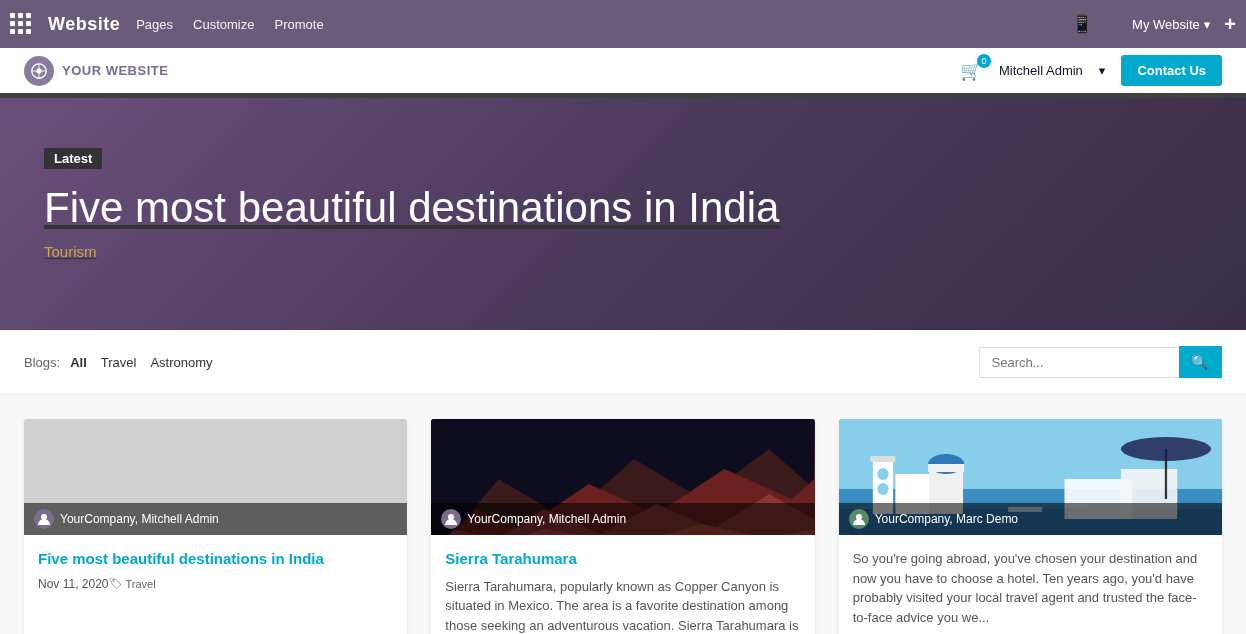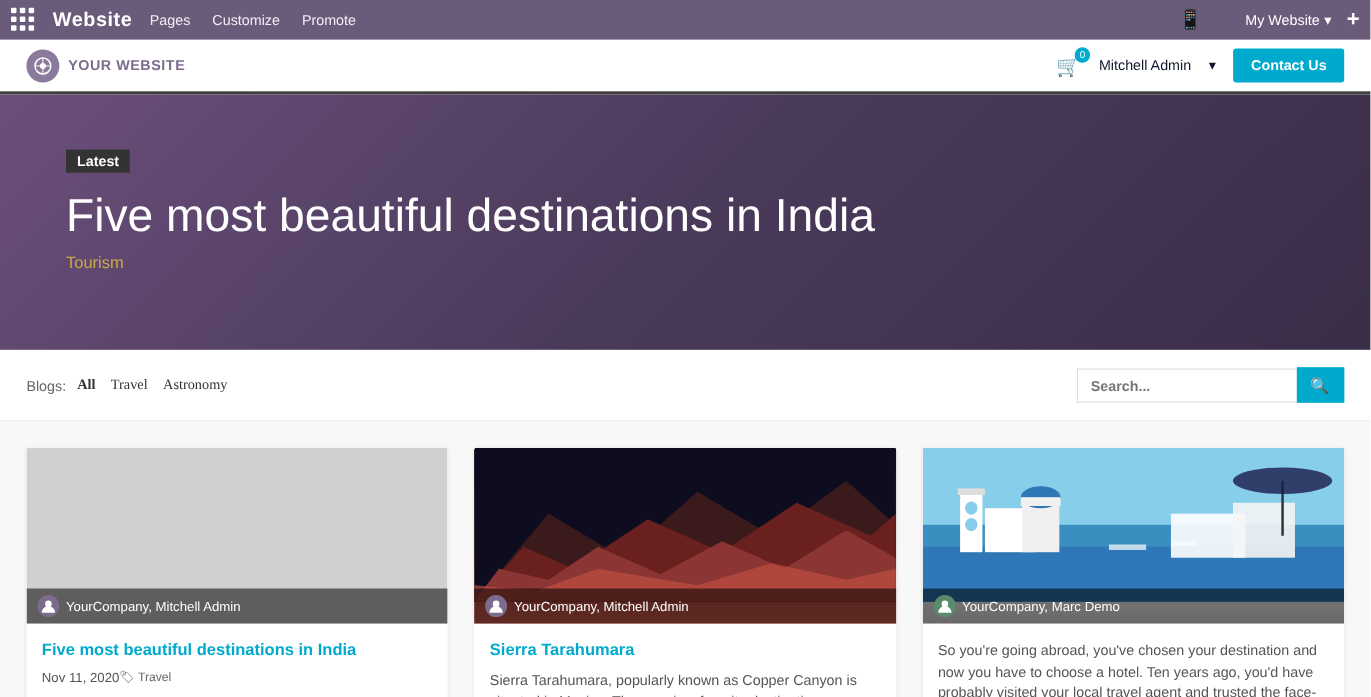--- a/index.html
+++ b/index.html
@@ -4,21 +4,21 @@
   <style>
     * { margin: 0; padding: 0; box-sizing: border-box; }
     body { font-family: Arial, sans-serif; font-size: 14px; color: #333; background: #fff; }
 
     
     .admin-bar {
       background: #6b5b7b;
       display: flex;
       align-items: center;
       padding: 0 10px;
-      height: 36px;
+      height: 48px;
       color: #fff;
       position: relative;
     }
     .admin-bar-left { display: flex; align-items: center; gap: 16px; }
     .admin-bar-grid {
       display: grid;
       grid-template-columns: repeat(3,6px);
       grid-template-rows: repeat(3,6px);
       gap: 2px;
       cursor: pointer;
@@ -65,21 +65,21 @@
     .admin-bar-plus {
       font-size: 20px;
       color: #fff;
       font-weight: bold;
       cursor: pointer;
     }
 
     
     .site-nav {
       background: #fff;
-      border-bottom: 3px solid #404040;
+      border-bottom: 5px solid #404040;
       display: flex;
       align-items: center;
       padding: 0 24px;
       height: 50px;
     }
     .site-logo {
       display: flex;
       align-items: center;
       gap: 8px;
       margin-right: 30px;
@@ -148,23 +148,24 @@
       padding: 8px 16px;
       border-radius: 3px;
       font-size: 13px;
       cursor: pointer;
       font-weight: bold;
     }
 
     
     .hero {
       background: linear-gradient(135deg, #6b4f7b 0%, #4a3a5a 50%, #3a2d48 100%);
-      padding: 50px 60px 70px;
+      padding: 50px 44px 70px;
       min-height: 220px;
       position: relative;
+      text-decoration: underline;
     }
     .hero-badge {
       display: inline-block;
       background: #333;
       color: #fff;
       font-size: 13px;
       padding: 3px 10px;
       margin-bottom: 14px;
       font-weight: bold;
     }
@@ -194,39 +195,37 @@
       margin-right: 10px;
     }
     .filter-links {
       display: flex;
       gap: 14px;
     }
     .filter-links a {
       color: #333;
       text-decoration: none;
       font-size: 13px;
-      font-family: Liberation Serif, serif;
     }
     .filter-links a.active {
       font-weight: bold;
     }
     .search-area {
       margin-left: auto;
       display: flex;
       align-items: center;
     }
     .search-input {
       border: 1px solid #ddd;
       padding: 7px 12px;
       font-size: 13px;
       width: 200px;
       outline: none;
       border-right: none;
       color: #0369a1;
-      font-weight: bold;
     }
     .search-btn {
       background: #00aacc;
       border: 1px solid #00aacc;
       color: #fff;
       padding: 7px 12px;
       cursor: pointer;
       font-size: 14px;
     }
 
@@ -239,21 +238,21 @@
       background: #f8f8f8;
     }
     .blog-card {
       background: #fff;
       border-radius: 3px;
       overflow: hidden;
       box-shadow: 0 1px 4px rgba(0,0,0,0.08);
     }
     .card-image {
       width: 100%;
-      height: 160px;
+      height: 116px;
       position: relative;
       overflow: hidden;
     }
     .card-image-placeholder {
       width: 100%;
       height: 100%;
       background: #d0d0d0;
     }
     .card-image-mountains {
       width: 100%;

